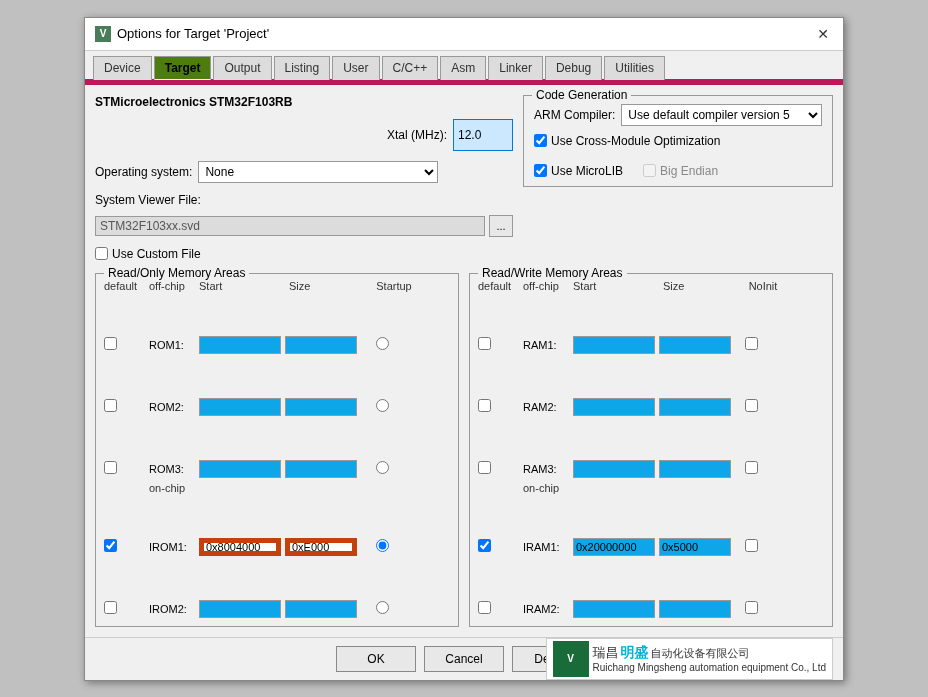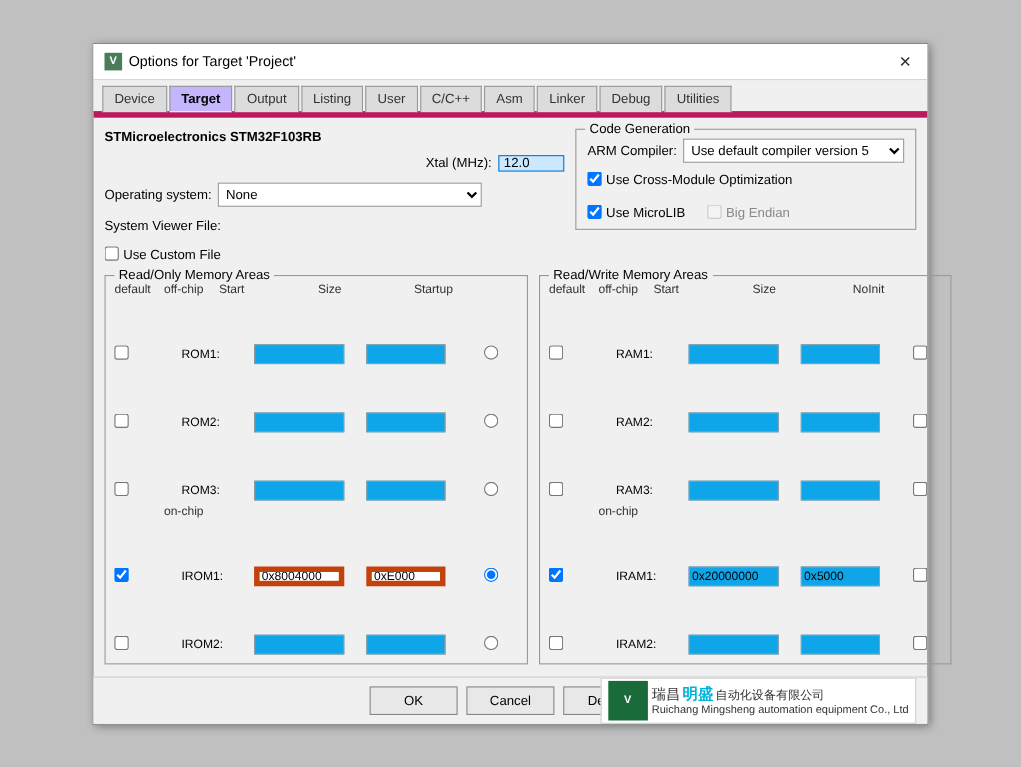--- a/index.html
+++ b/index.html
@@ -76,21 +76,21 @@
       border: 1px solid #999;
       border-bottom: none;
       background: #dcdcdc;
       cursor: pointer;
       font-size: 12px;
       color: #333;
       position: relative;
       top: 1px;
     }
     .tab.active {
-      background: #c4b5fd;
+      background: #4d7c0f;
       border-bottom: 1px solid #f0f0f0;
       color: #000;
       font-weight: bold;
       z-index: 1;
     }
 
     
     .content {
       padding: 10px;
       flex: 1;
@@ -129,21 +129,21 @@
     }
     .field-label {
       color: #000;
       white-space: nowrap;
     }
     .field-input {
       border: 1px solid #999;
       background: #fff;
       padding: 1px 4px;
       font-size: 12px;
-      height: 15px;
+      height: 32px;
     }
     .field-input.highlight {
       background: #cce8ff;
       border: 1px solid #0078d7;
     }
     .field-input.small { width: 60px; }
 
     select.field-select {
       border: 1px solid #999;
       background: #fff;
@@ -259,27 +259,27 @@
       font-size: 11px;
       color: #333;
       margin-bottom: 4px;
       gap: 0;
     }
     .mem-col-default { width: 45px; }
     .mem-col-offchip { width: 50px; }
     .mem-col-start { width: 90px; }
     .mem-col-size { width: 80px; }
     .mem-col-startup { width: 50px; text-align: center; }
-    .mem-col-noinit { width: 40px; text-align: right; }
+    .mem-col-noinit { width: 40px; text-align: center; }
 
     .memory-row {
       display: flex;
       align-items: center;
       margin-bottom: 2px;
-      gap: 16px;
+      gap: 0;
       margin-top: 44px;
     }
     .mem-label {
       font-size: 11px;
       color: #000;
     }
     .mem-input {
       border: 1px solid #999;
       background: #0ea5e9;
       padding: 1px 2px;
@@ -384,20 +384,24 @@
         <div class="field-row">
           <span class="field-label">Operating system:</span>
           <select class="field-select">
             <option>None</option>
             <option>RTX Kernel</option>
             <option>RTX Kernel + Stack Check</option>
           </select>
         </div>
 
         <div style="margin-bottom:2px; font-size:12px;">System Viewer File:</div>
+        <div class="system-viewer-row">
+          <input class="system-viewer-input" type="text" value="STM32F103xx.svd" style="flex: 1 1 0%; background: rgb(220, 220, 220); color: rgb(85, 85, 85);">
+          <button class="browse-btn">...</button>
+        </div>
 
         <div class="checkbox-row">
           <input type="checkbox" style="">
           <span class="field-label">Use Custom File</span>
         </div>
       </div>
 
       <div class="right-panel">
         <div class="code-gen-box">
           <span class="code-gen-title">Code Generation</span>

